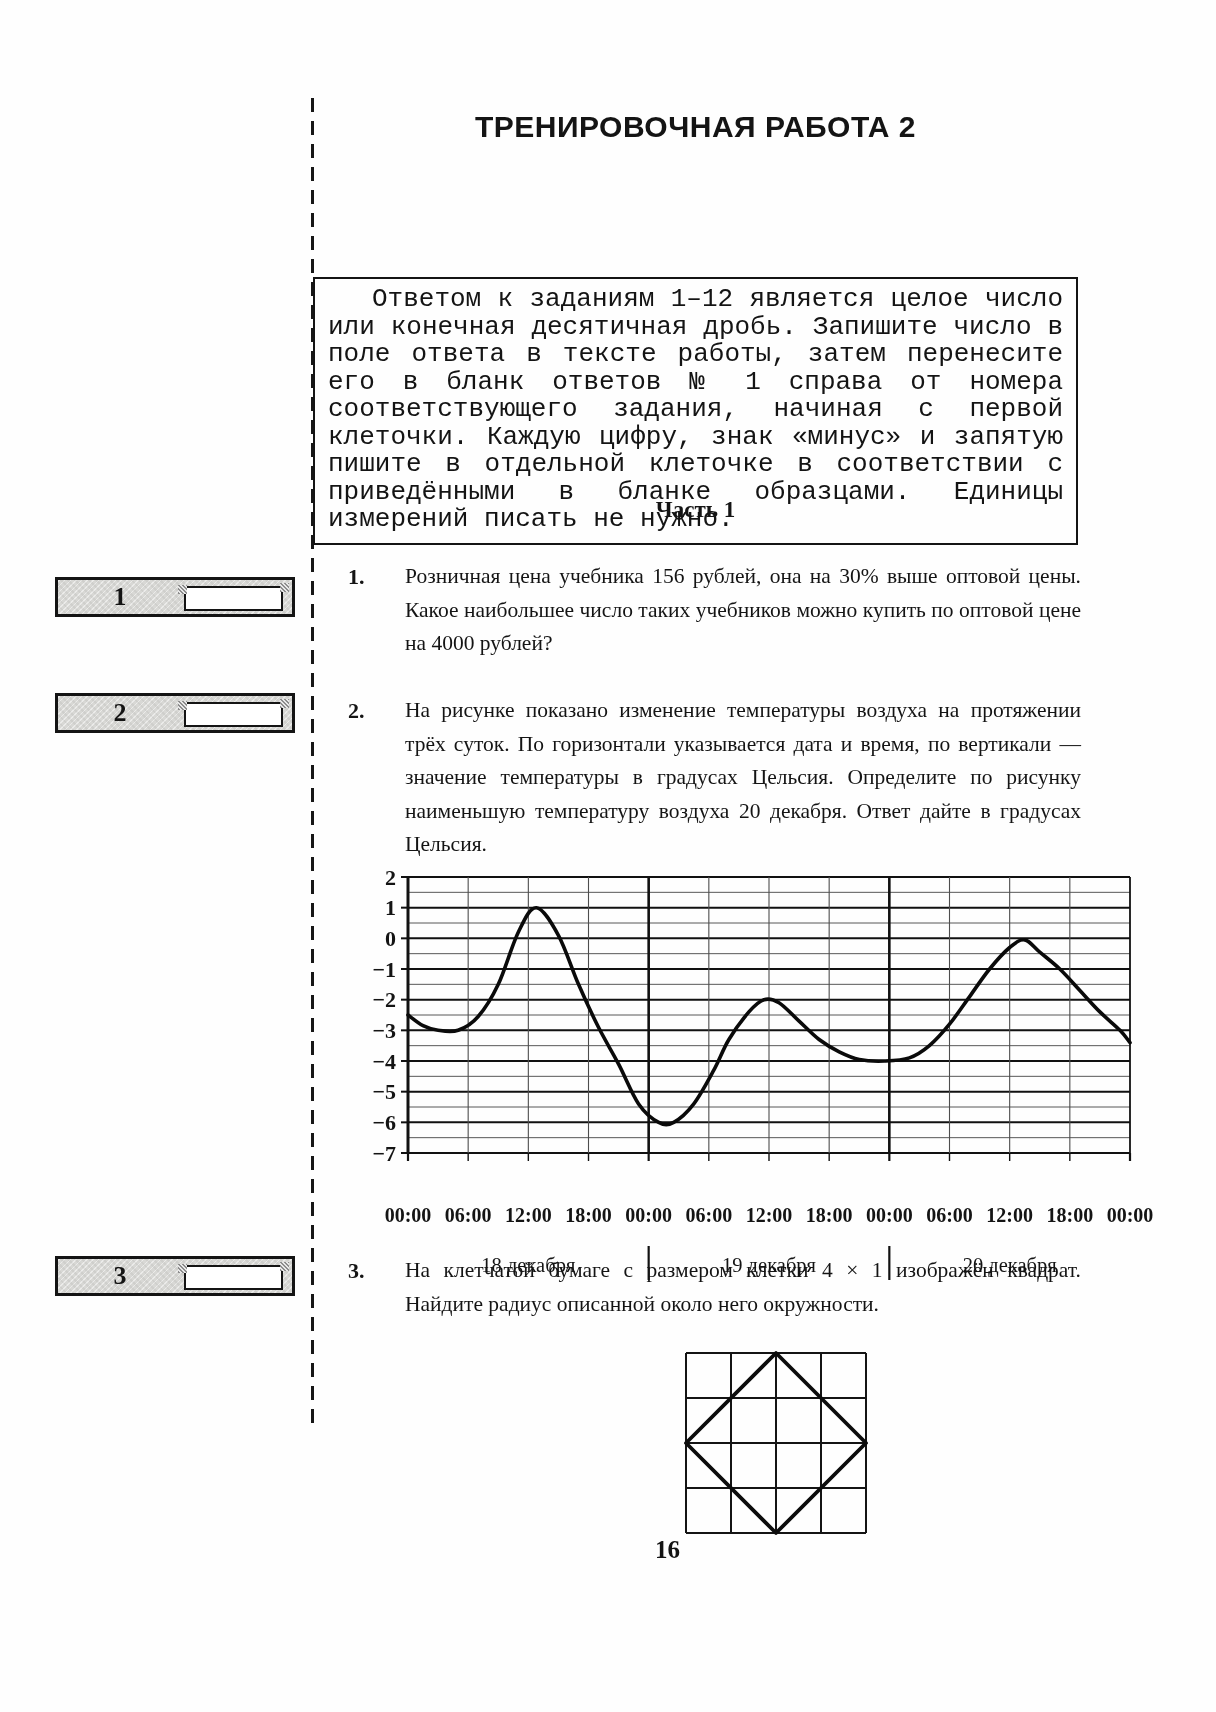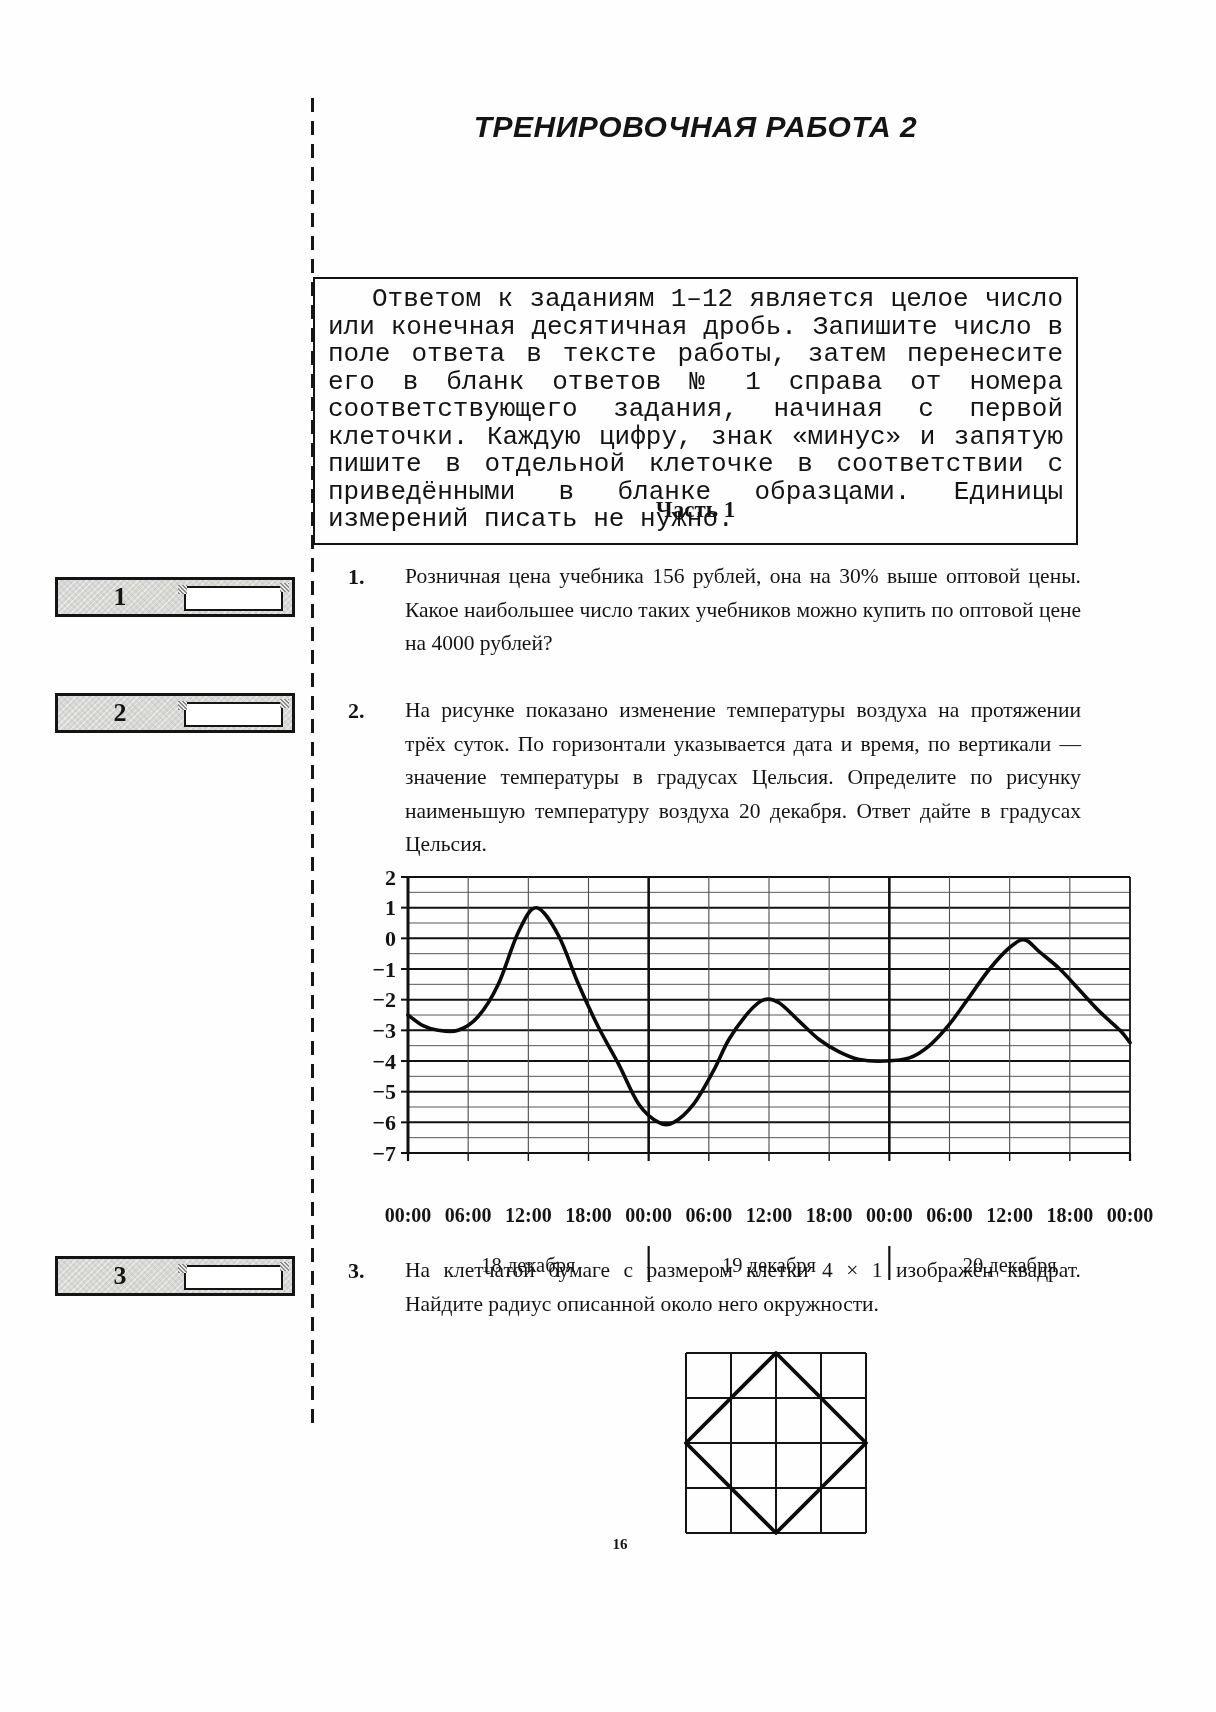--- a/index.html
+++ b/index.html
@@ -1,21 +1,21 @@
 <!DOCTYPE html>
 <html><head>
 <meta charset="utf-8">
 <style>
   html,body{margin:0;padding:0;background:#9c9c9c;}
   .page{position:relative;width:1216px;height:1712px;background:#fefefe;margin:0 auto;
         font-family:"Liberation Serif",serif;color:#141414;overflow:hidden;}
   .dashed-line{position:absolute;left:311px;top:98px;width:3px;height:1330px;
         background:repeating-linear-gradient(180deg,#161616 0 14px,transparent 14px 23px);}
   .title{position:absolute;left:313px;top:110px;width:765px;margin:0;text-align:center;
-        font-family:"Liberation Sans",sans-serif;font-weight:bold;font-size:30px;letter-spacing:.5px;font-style:italic;}
+        font-family:"Liberation Sans",sans-serif;font-weight:bold;font-size:30px;letter-spacing:.5px;}
   .instruction-box{position:absolute;left:313px;top:277px;width:765px;box-sizing:border-box;
         border:2px solid #141414;padding:7px 13px 9px 13px;}
   .instruction-box p{margin:0;font-family:Liberation Mono, monospace;font-size:26px;
         line-height:27.5px;text-align:justify;text-indent:44px;}
   .section-title{position:absolute;left:313px;top:497px;width:765px;margin:0;text-align:center;
         font-size:23px;font-weight:bold;}
   .problem{position:absolute;left:348px;width:733px;}
   .p-num{position:absolute;left:0;top:0;font-size:22px;font-weight:bold;line-height:33px;}
   .p-text{margin:0 9px 0 57px;width:676px;font-size:21.5px;line-height:33.5px;text-align:justify;}
   .answer-box{position:absolute;left:55px;width:240px;height:40px;box-sizing:border-box;
@@ -25,22 +25,22 @@
   .ab-num{position:absolute;left:0;top:1px;width:124px;text-align:center;
         font-size:26px;font-weight:bold;line-height:32px;}
   .ab-field{position:absolute;left:126px;top:6px;width:95px;height:21px;background:#fff;
         border:2px solid #141414;}
   .hatch{position:absolute;width:9px;height:9px;
         background:repeating-linear-gradient(45deg,#8d8d8d 0 1.5px,#e8e8e8 1.5px 3px);}
   .hatch.h1{left:120px;top:5px;}
   .hatch.h2{right:3px;top:3px;}
   .chart-svg{position:absolute;left:330px;top:862px;}
   .figure3-svg{position:absolute;left:682px;top:1349px;}
-  .page-number{position:absolute;left:560px;top:1536px;width:120px;text-align:center;
-        font-size:15px;font-weight:600;}
+  .page-number{position:absolute;left:560px;top:1536px;width:120px;text-align:right;
+        font-size:25px;font-weight:600;}
   svg text{font-family:"Liberation Serif",serif;fill:#141414;}
 </style>
 </head>
 <body>
 
 <div class="page">
 
   <div class="dashed-line"></div>
 
   <h1 class="title">ТРЕНИРОВОЧНАЯ РАБОТА 2</h1>

